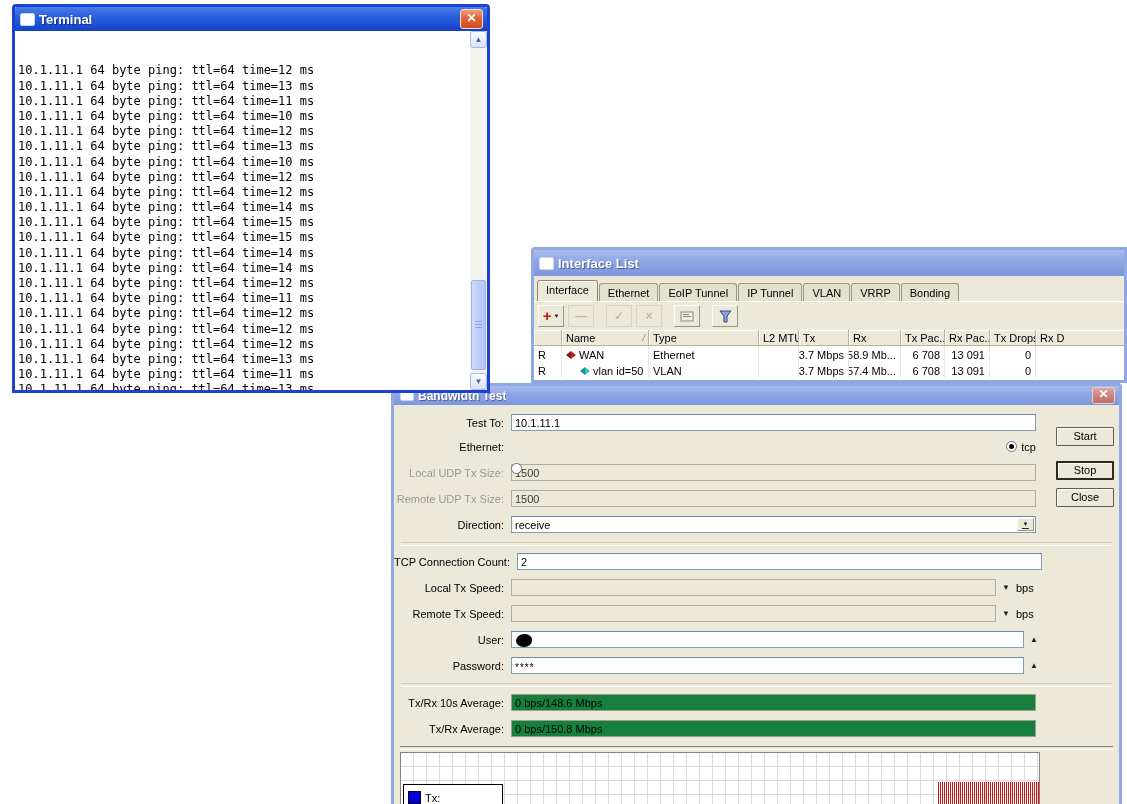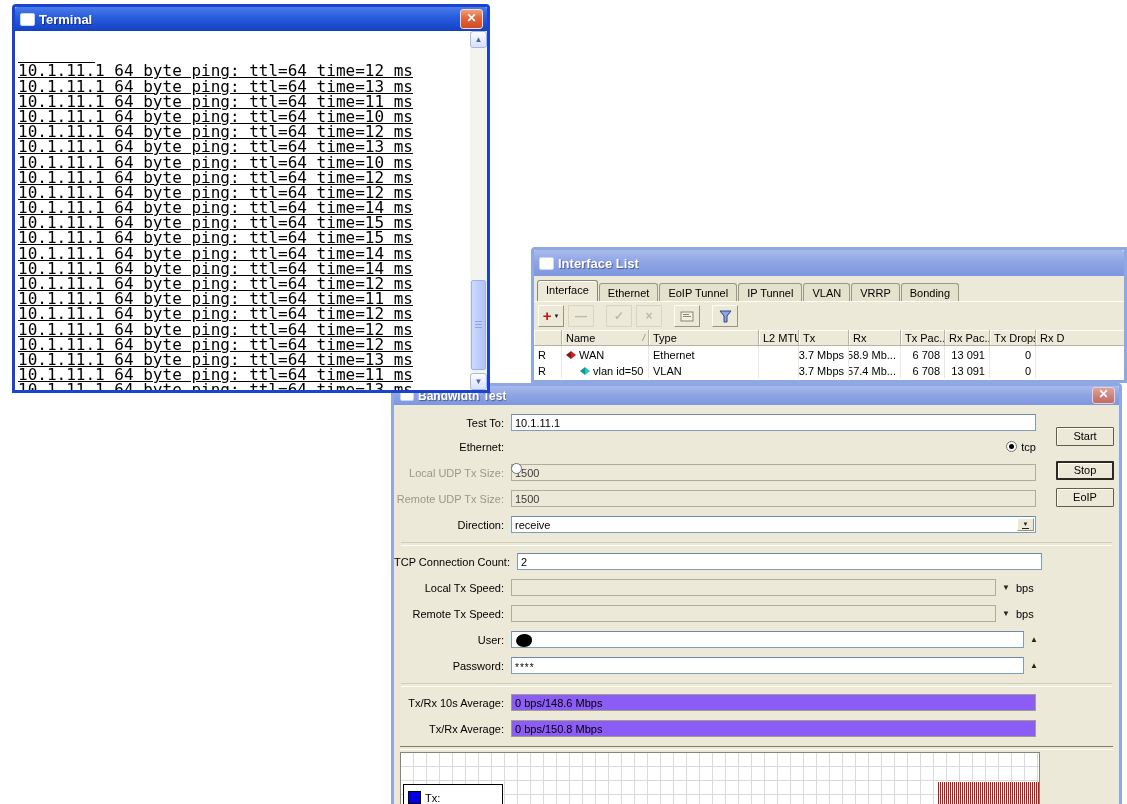--- a/index.html
+++ b/index.html
@@ -12,21 +12,21 @@
   .titlebar .w-ico{width:13px;height:11px;background:#fff;border:1px solid #c9d6f2;border-radius:2px;margin-right:4px;flex:0 0 auto;}
   .titlebar .w-title{color:#fff;font-weight:bold;font-size:13px;text-shadow:1px 1px 1px rgba(0,0,40,.45);white-space:nowrap;overflow:hidden;}
   .close-btn{margin-left:auto;width:21px;height:18px;border:1px solid #f3dcd0;border-radius:3px;color:#fff;font-weight:bold;font-size:12px;line-height:16px;text-align:center;flex:0 0 auto;}
   .close-active{background:linear-gradient(180deg,#f1a078 0%,#e2663a 45%,#cf4b22 100%);}
   .close-inactive{background:linear-gradient(180deg,#dda49f 0%,#c97f7a 60%,#bd6f6a 100%);border-color:#e9d2ce;height:15px;line-height:13px;}
 
   
   #terminal{left:12px;top:4px;width:478px;height:389px;border:3px solid #1c43cf;background:#fff;z-index:30;}
   #terminal .titlebar{background:linear-gradient(180deg,#4a7ce8 0%,#2a5ede 40%,#1a4bd0 80%,#1442be 100%);}
   #terminal .term-body{position:relative;width:100%;height:359px;background:#fff;overflow:hidden;}
-  .term-out{position:absolute;left:0;top:0;right:17px;bottom:0;padding:2px 0 4px 3px;font-family:"DejaVu Sans Mono",monospace;font-size:16px;line-height:15.2px;white-space:pre;text-decoration:underline;}
+  .term-out{position:absolute;left:0;top:0;right:17px;bottom:0;padding:2px 0 4px 3px;font-family:"DejaVu Sans Mono",monospace;font-size:12px;line-height:15.2px;white-space:pre;}
   .term-line{height:15.2px;}
   
   .scrollbar{position:absolute;top:0;right:0;width:17px;bottom:0;background:#f4f4ef;}
   .sb-btn{position:absolute;left:0;width:17px;height:17px;box-sizing:border-box;background:linear-gradient(180deg,#fdfdff 0%,#d9e0f8 100%);border:1px solid #aab8e6;border-radius:3px;color:#4a68a8;font-size:8px;text-align:center;line-height:15px;}
   .sb-btn.up{top:0;}
   .sb-btn.down{bottom:0;}
   .sb-track{position:absolute;left:0;top:17px;bottom:17px;width:17px;}
   .sb-thumb{position:absolute;left:1px;width:15px;top:232px;height:90px;box-sizing:border-box;background:linear-gradient(90deg,#cfdbfc 0%,#becdf8 50%,#b4c4f4 100%);border:1px solid #9cb0ea;border-radius:2px;}
   .sb-thumb::after{content:"";position:absolute;left:3px;right:3px;top:50%;height:7px;margin-top:-4px;background:repeating-linear-gradient(180deg,#8fa6e0 0 1px,transparent 1px 3px);}
 
@@ -63,21 +63,21 @@
   #bwtest .titlebar .w-ico{width:12px;height:9px;}
   #bwtest .titlebar .w-title{font-size:12px;}
   .bw-body{position:relative;padding-top:9px;height:100%;box-sizing:border-box;}
   .f-row{display:flex;align-items:center;height:17px;margin:0 0 9px 0;}
   .f-label{flex:0 0 110px;text-align:right;padding-right:7px;white-space:nowrap;}
   .f-label.dis{color:#9b988b;}
   .f-area{display:flex;align-items:center;width:610px;}
   .txt{box-sizing:border-box;height:17px;background:#fff;border:1px solid #7f9db9;border-top-color:#6b8aa8;padding:1px 5px 0 3px;display:flex;align-items:center;overflow:hidden;white-space:nowrap;}
   .txt.main{width:525px;}
   .txt.disf{background:#ece9d8;border-color:#b0ad9a;color:#3a3a3a;}
-  .txt.ro{background:#8b5cf6;border-color:#a09d8a;}
+  .txt.ro{background:#15803d;border-color:#a09d8a;}
   .txt.spd{width:485px;}
   .txt.usr{width:513px;}
   .combo{position:relative;}
   .combo .cbtn{position:absolute;right:1px;top:1px;bottom:1px;width:15px;background:#ece9d8;border:1px solid;border-color:#fffef5 #98957f #98957f #fffef5;display:flex;flex-direction:column;align-items:center;justify-content:center;font-size:6px;color:#222;}
   .combo .cbtn .bar{width:7px;height:1px;background:#222;margin-top:1px;}
   .ud-arrow{font-size:8px;color:#222;margin-left:6px;}
   .unit{margin-left:6px;}
   .radio{box-sizing:border-box;width:11px;height:11px;border-radius:50%;border:1px solid #707070;background:#fff;display:inline-block;position:relative;}
   .radio.sel::after{content:"";position:absolute;left:2px;top:2px;width:5px;height:5px;border-radius:50%;background:#000;}
   .rlabel{margin-left:4px;}
@@ -377,17 +377,17 @@
           <div class="lrow">
             <span class="lsq" id="lsq-tx" style="background: rgb(0, 0, 224);"></span>
             <span>Tx:</span>
           </div>
 
         </div>
       </div>
 
       <div class="bw-btn" style="top:22px;">Start</div>
       <div class="bw-btn focused" style="top:56px;">Stop</div>
-      <div class="bw-btn" style="top:83px;">EoIP</div>
+      <div class="bw-btn" style="top:83px;">Close</div>
     </div>
   </div>
 
 </div>
 
 </body></html>

